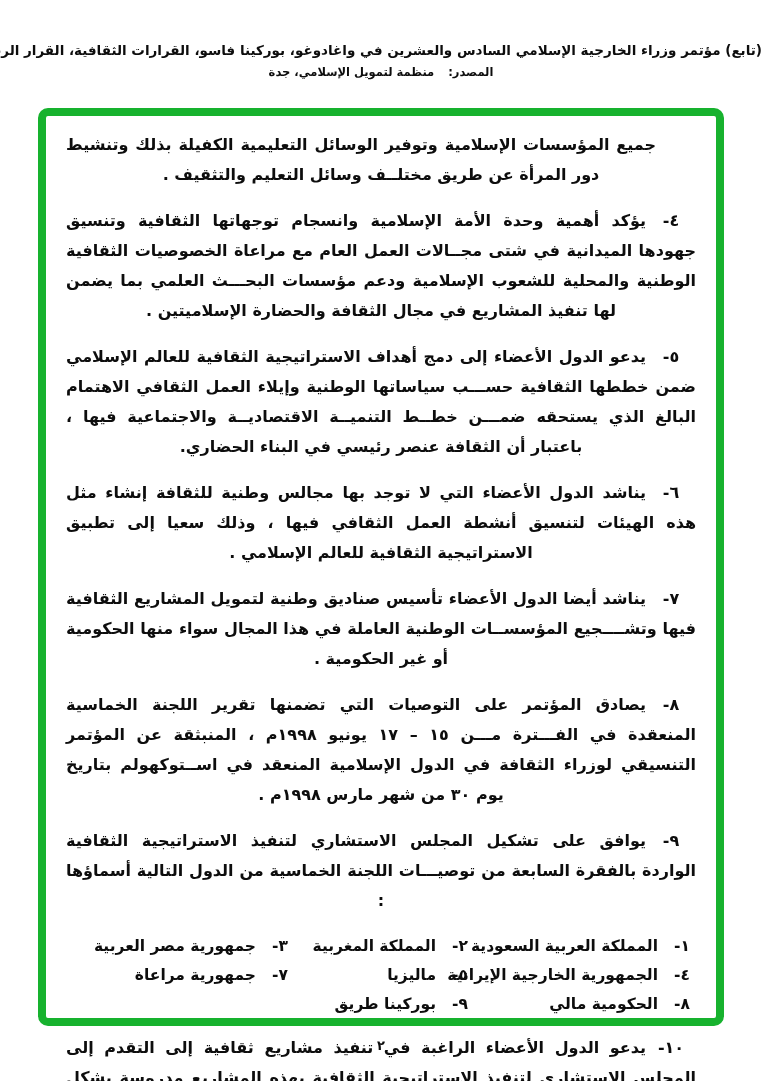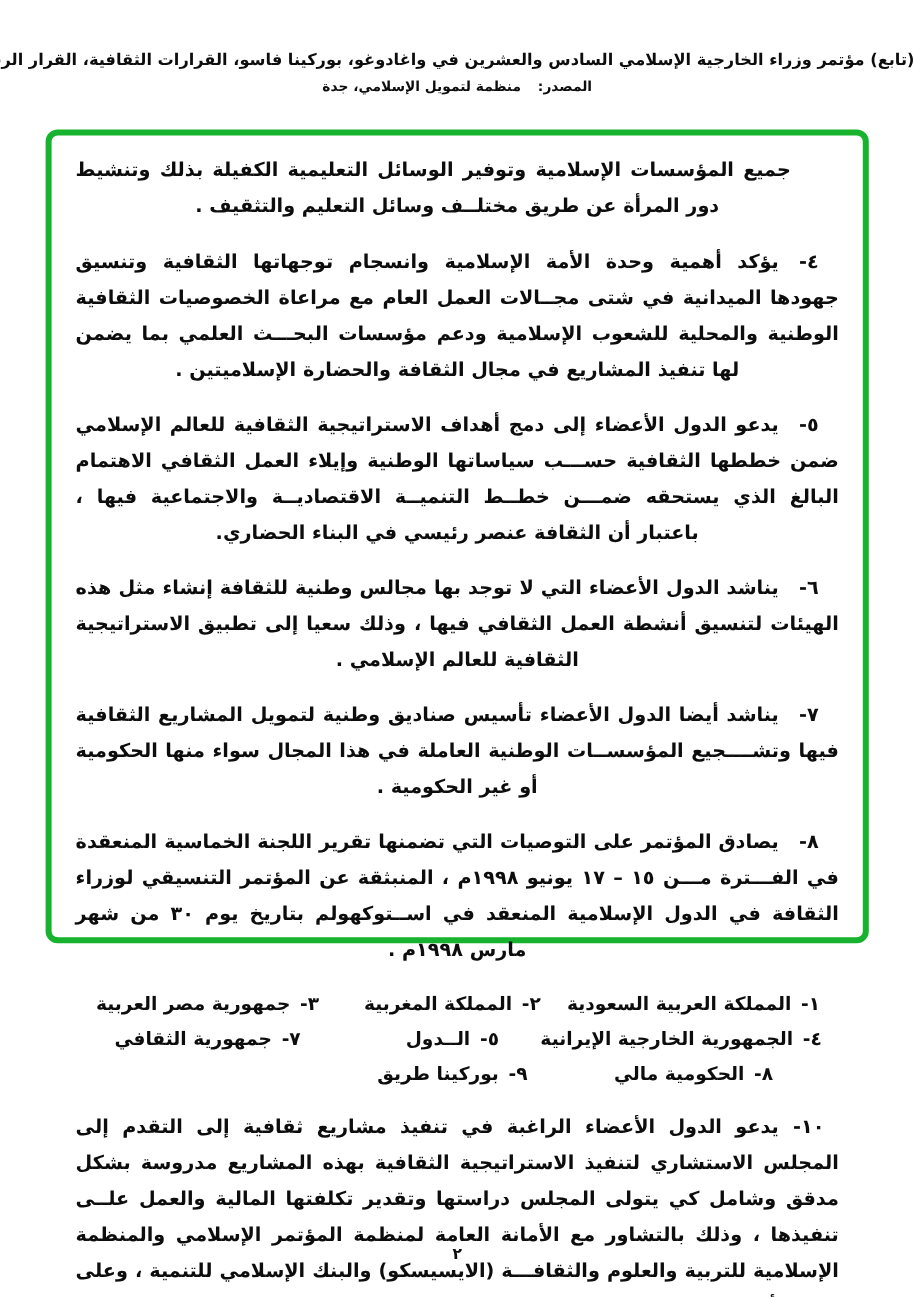--- a/index.html
+++ b/index.html
@@ -29,23 +29,23 @@
   .header-line2 {
     margin-top: 7px;
     font-size: 11.5px;
   }
   .header-line2 .src-label { margin-left: 14px; }
   .frame {
     position: absolute;
     left: 38px;
     top: 108px;
     width: 686px;
-    height: 678px;
+    height: 918px;
     box-sizing: border-box;
-    border: 5px solid #14b8a6;
+    border: 8px solid #14b8a6;
     border-radius: 10px;
     padding: 14px 20px 0 20px;
     direction: rtl;
   }
   .para {
     font-size: 16px;
     font-weight: bold;
     line-height: 30px;
     text-align: justify;
     text-align-last: center;
@@ -58,21 +58,21 @@
   }
   .countries {
     display: grid;
     grid-template-columns: 222px 180px 1fr;
     padding-right: 6px;
     margin: 2px 0 14px 0;
     font-size: 15.5px;
     font-weight: bold;
     line-height: 29px;
   }
-  .country { white-space: nowrap; text-align: center; }
+  .country { white-space: nowrap; }
   .cnum {
     display: inline-block;
     width: 32px;
   }
   .page-number {
     position: absolute;
     top: 1038px;
     left: 0;
     width: 100%;
     text-align: center;
@@ -97,28 +97,29 @@
     <div class="para"><span class="num">٤-</span><span>يؤكد أهمية وحدة الأمة الإسلامية وانسجام توجهاتها الثقافية وتنسيق جهودها الميدانية في شتى مجــالات العمل العام مع مراعاة الخصوصيات الثقافية الوطنية والمحلية للشعوب الإسلامية ودعم مؤسسات البحـــث العلمي بما يضمن لها تنفيذ المشاريع في مجال الثقافة والحضارة الإسلاميتين .</span></div>
 
     <div class="para"><span class="num">٥-</span><span>يدعو الدول الأعضاء إلى دمج أهداف الاستراتيجية الثقافية للعالم الإسلامي ضمن خططها الثقافية حســـب سياساتها الوطنية وإيلاء العمل الثقافي الاهتمام البالغ الذي يستحقه ضمـــن خطــط التنميــة الاقتصاديــة والاجتماعية فيها ، باعتبار أن الثقافة عنصر رئيسي في البناء الحضاري.</span></div>
 
     <div class="para"><span class="num">٦-</span><span>يناشد الدول الأعضاء التي لا توجد بها مجالس وطنية للثقافة إنشاء مثل هذه الهيئات لتنسيق أنشطة العمل الثقافي فيها ، وذلك سعيا إلى تطبيق الاستراتيجية الثقافية للعالم الإسلامي .</span></div>
 
     <div class="para"><span class="num">٧-</span><span>يناشد أيضا الدول الأعضاء تأسيس صناديق وطنية لتمويل المشاريع الثقافية فيها وتشــــجيع المؤسســات الوطنية العاملة في هذا المجال سواء منها الحكومية أو غير الحكومية .</span></div>
 
     <div class="para"><span class="num">٨-</span><span>يصادق المؤتمر على التوصيات التي تضمنها تقرير اللجنة الخماسية المنعقدة في الفـــترة مـــن ١٥ – ١٧ يونيو ١٩٩٨م ، المنبثقة عن المؤتمر التنسيقي لوزراء الثقافة في الدول الإسلامية المنعقد في اســتوكهولم بتاريخ يوم ٣٠ من شهر مارس ١٩٩٨م .</span></div>
 
+    <div class="para"><span class="num">٩-</span><span>يوافق على تشكيل المجلس الاستشاري لتنفيذ الاستراتيجية الثقافية الواردة بالفقرة السابعة من توصيـــات اللجنة الخماسية من الدول التالية أسماؤها :</span></div>
 
     <div class="countries">
       <div class="country"><span class="cnum">١-</span><span>المملكة العربية السعودية</span></div>
       <div class="country"><span class="cnum">٢-</span><span>المملكة المغربية</span></div>
       <div class="country"><span class="cnum">٣-</span><span>جمهورية مصر العربية</span></div>
       <div class="country"><span class="cnum">٤-</span><span>الجمهورية الخارجية الإيرانية</span></div>
-      <div class="country"><span class="cnum">٥-</span><span>الــدول</span></div>
-      <div class="country"><span class="cnum">٧-</span><span>جمهورية الثقافي</span></div>
+      <div class="country"><span class="cnum">٥-</span><span>ماليزيا</span></div>
+      <div class="country"><span class="cnum">٧-</span><span>جمهورية مراعاة</span></div>
       <div class="country"><span class="cnum">٨-</span><span>الحكومية مالي</span></div>
       <div class="country"><span class="cnum">٩-</span><span>بوركينا طريق</span></div>
     </div>
 
     <div class="para"><span class="num">١٠-</span><span>يدعو الدول الأعضاء الراغبة في تنفيذ مشاريع ثقافية إلى التقدم إلى المجلس الاستشاري لتنفيذ الاستراتيجية الثقافية بهذه المشاريع مدروسة بشكل مدقق وشامل كي يتولى المجلس دراستها وتقدير تكلفتها المالية والعمل علــى تنفيذها ، وذلك بالتشاور مع الأمانة العامة لمنظمة المؤتمر الإسلامي والمنظمة الإسلامية للتربية والعلوم والثقافـــة (الايسيسكو) والبنك الإسلامي للتنمية ، وعلى أن تقوم الايسيسكو بعد ذلك بتعميم المشاريع المعنيــة علــى الــدول</span></div>
 
   </div>
 
   <div class="page-number">٢</div>
 

